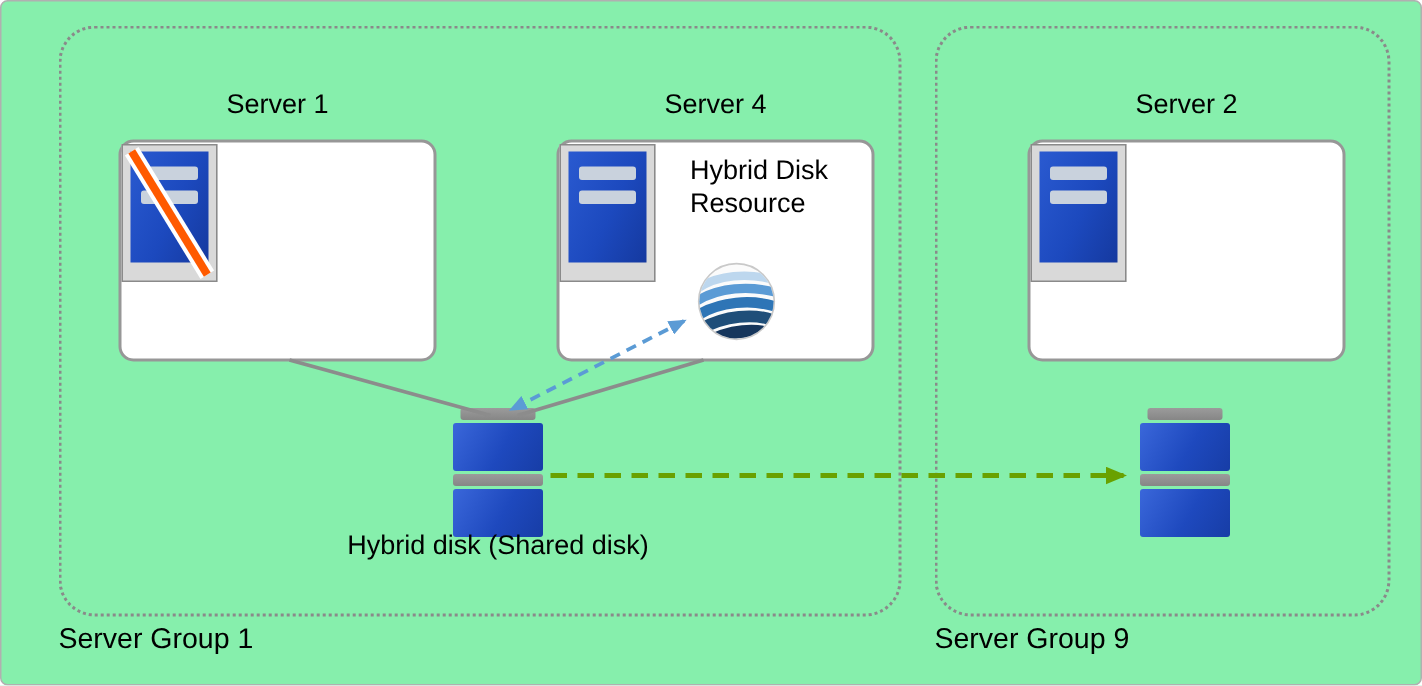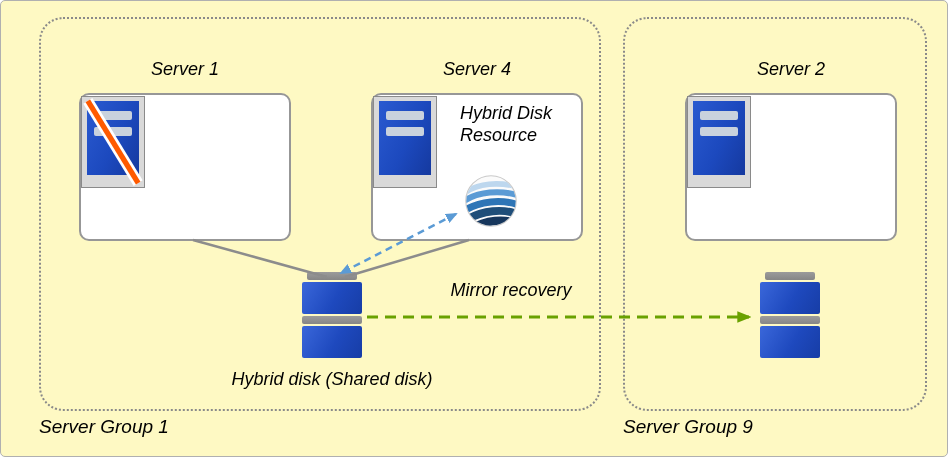--- a/index.html
+++ b/index.html
@@ -1,20 +1,19 @@
 <!DOCTYPE html>
 <html><head>
 <meta charset="utf-8">
 <style>
   html, body { margin:0; padding:0; background:#ffffff; font-family:"Liberation Sans", sans-serif; }
   .canvas {
-    position:relative; width:948px; height:457px; background:#fef9c3;
+    position:relative; width:948px; height:457px; background:#86efac;
     border:1px solid #b0b0b0; border-radius:5px; box-sizing:border-box; overflow:hidden;
     color:#000;
-    font-style:italic;
   }
   
   .group { position:absolute; border:2px dotted #8a8a8a; border-radius:24px; background:transparent; }
   .group1 { left:38px; top:16px; width:558px; height:390px; }
   .group2 { left:622px; top:16px; width:300px; height:390px; }
   .group-label { position:absolute; font-size:19px; text-align:left; }
   .glabel1 { left:38px; width:558px; top:415px; }
   .glabel2 { left:622px; width:300px; top:415px; }
 
   
@@ -48,21 +47,21 @@
   .disk { position:absolute; width:60px; }
   .disk1 { left:301px; top:271px; }
   .disk2 { left:759px; top:271px; }
   .disk-cap { height:8px; background:linear-gradient(180deg,#9b9b9b,#868686); border-radius:2px; }
   .disk-cap.top { margin:0 5px 2px 5px; }
   .disk-cap.mid { margin:2px 0 2px 0; }
   .disk-body { height:32px; border-radius:2px;
     background:linear-gradient(120deg,#3a67da 0%, #1e49be 55%, #173da6 100%); }
 
   .disk-label { position:absolute; font-size:18px; white-space:nowrap; transform:translateX(-50%); }
-  .dlabel1 { left:331px; top:368px;text-align:center; }
+  .dlabel1 { left:331px; top:352px;text-align:center; }
   .dlabel2 { left:789px; top:368px; }
 
   .resource-label { position:absolute; left:459px; top:102px; width:130px;
     font-size:18px; line-height:1.2; }
 
   .mirror-label { position:absolute; left:510px; top:279px; transform:translateX(-50%);
     font-size:18px; white-space:nowrap; }
 
   .overlay { position:absolute; left:0; top:0; width:948px; height:457px; pointer-events:none; }
 </style>
@@ -133,21 +132,20 @@
 
   <div class="disk disk2">
     <div class="disk-cap top"></div>
     <div class="disk-body"></div>
     <div class="disk-cap mid"></div>
     <div class="disk-body"></div>
   </div>
 
   <div class="disk-label dlabel1">Hybrid disk (Shared disk)</div>
 
-  <div class="mirror-label">Mirror recovery</div>
 
   <div class="group-label glabel1">Server Group 1</div>
   <div class="group-label glabel2">Server Group 9</div>
 
   <svg class="overlay" width="948" height="457" viewBox="0 0 948 457">
     <defs>
       <marker id="arrow-blue" viewBox="0 0 12 10" refX="10" refY="5" markerWidth="12" markerHeight="10" orient="auto-start-reverse" markerUnits="userSpaceOnUse">
         <path d="M0 0 L12 5 L0 10 Z" fill="#5b9bd5"></path>
       </marker>
       <marker id="arrow-green" viewBox="0 0 12 10" refX="10" refY="5" markerWidth="14" markerHeight="12" orient="auto" markerUnits="userSpaceOnUse">

